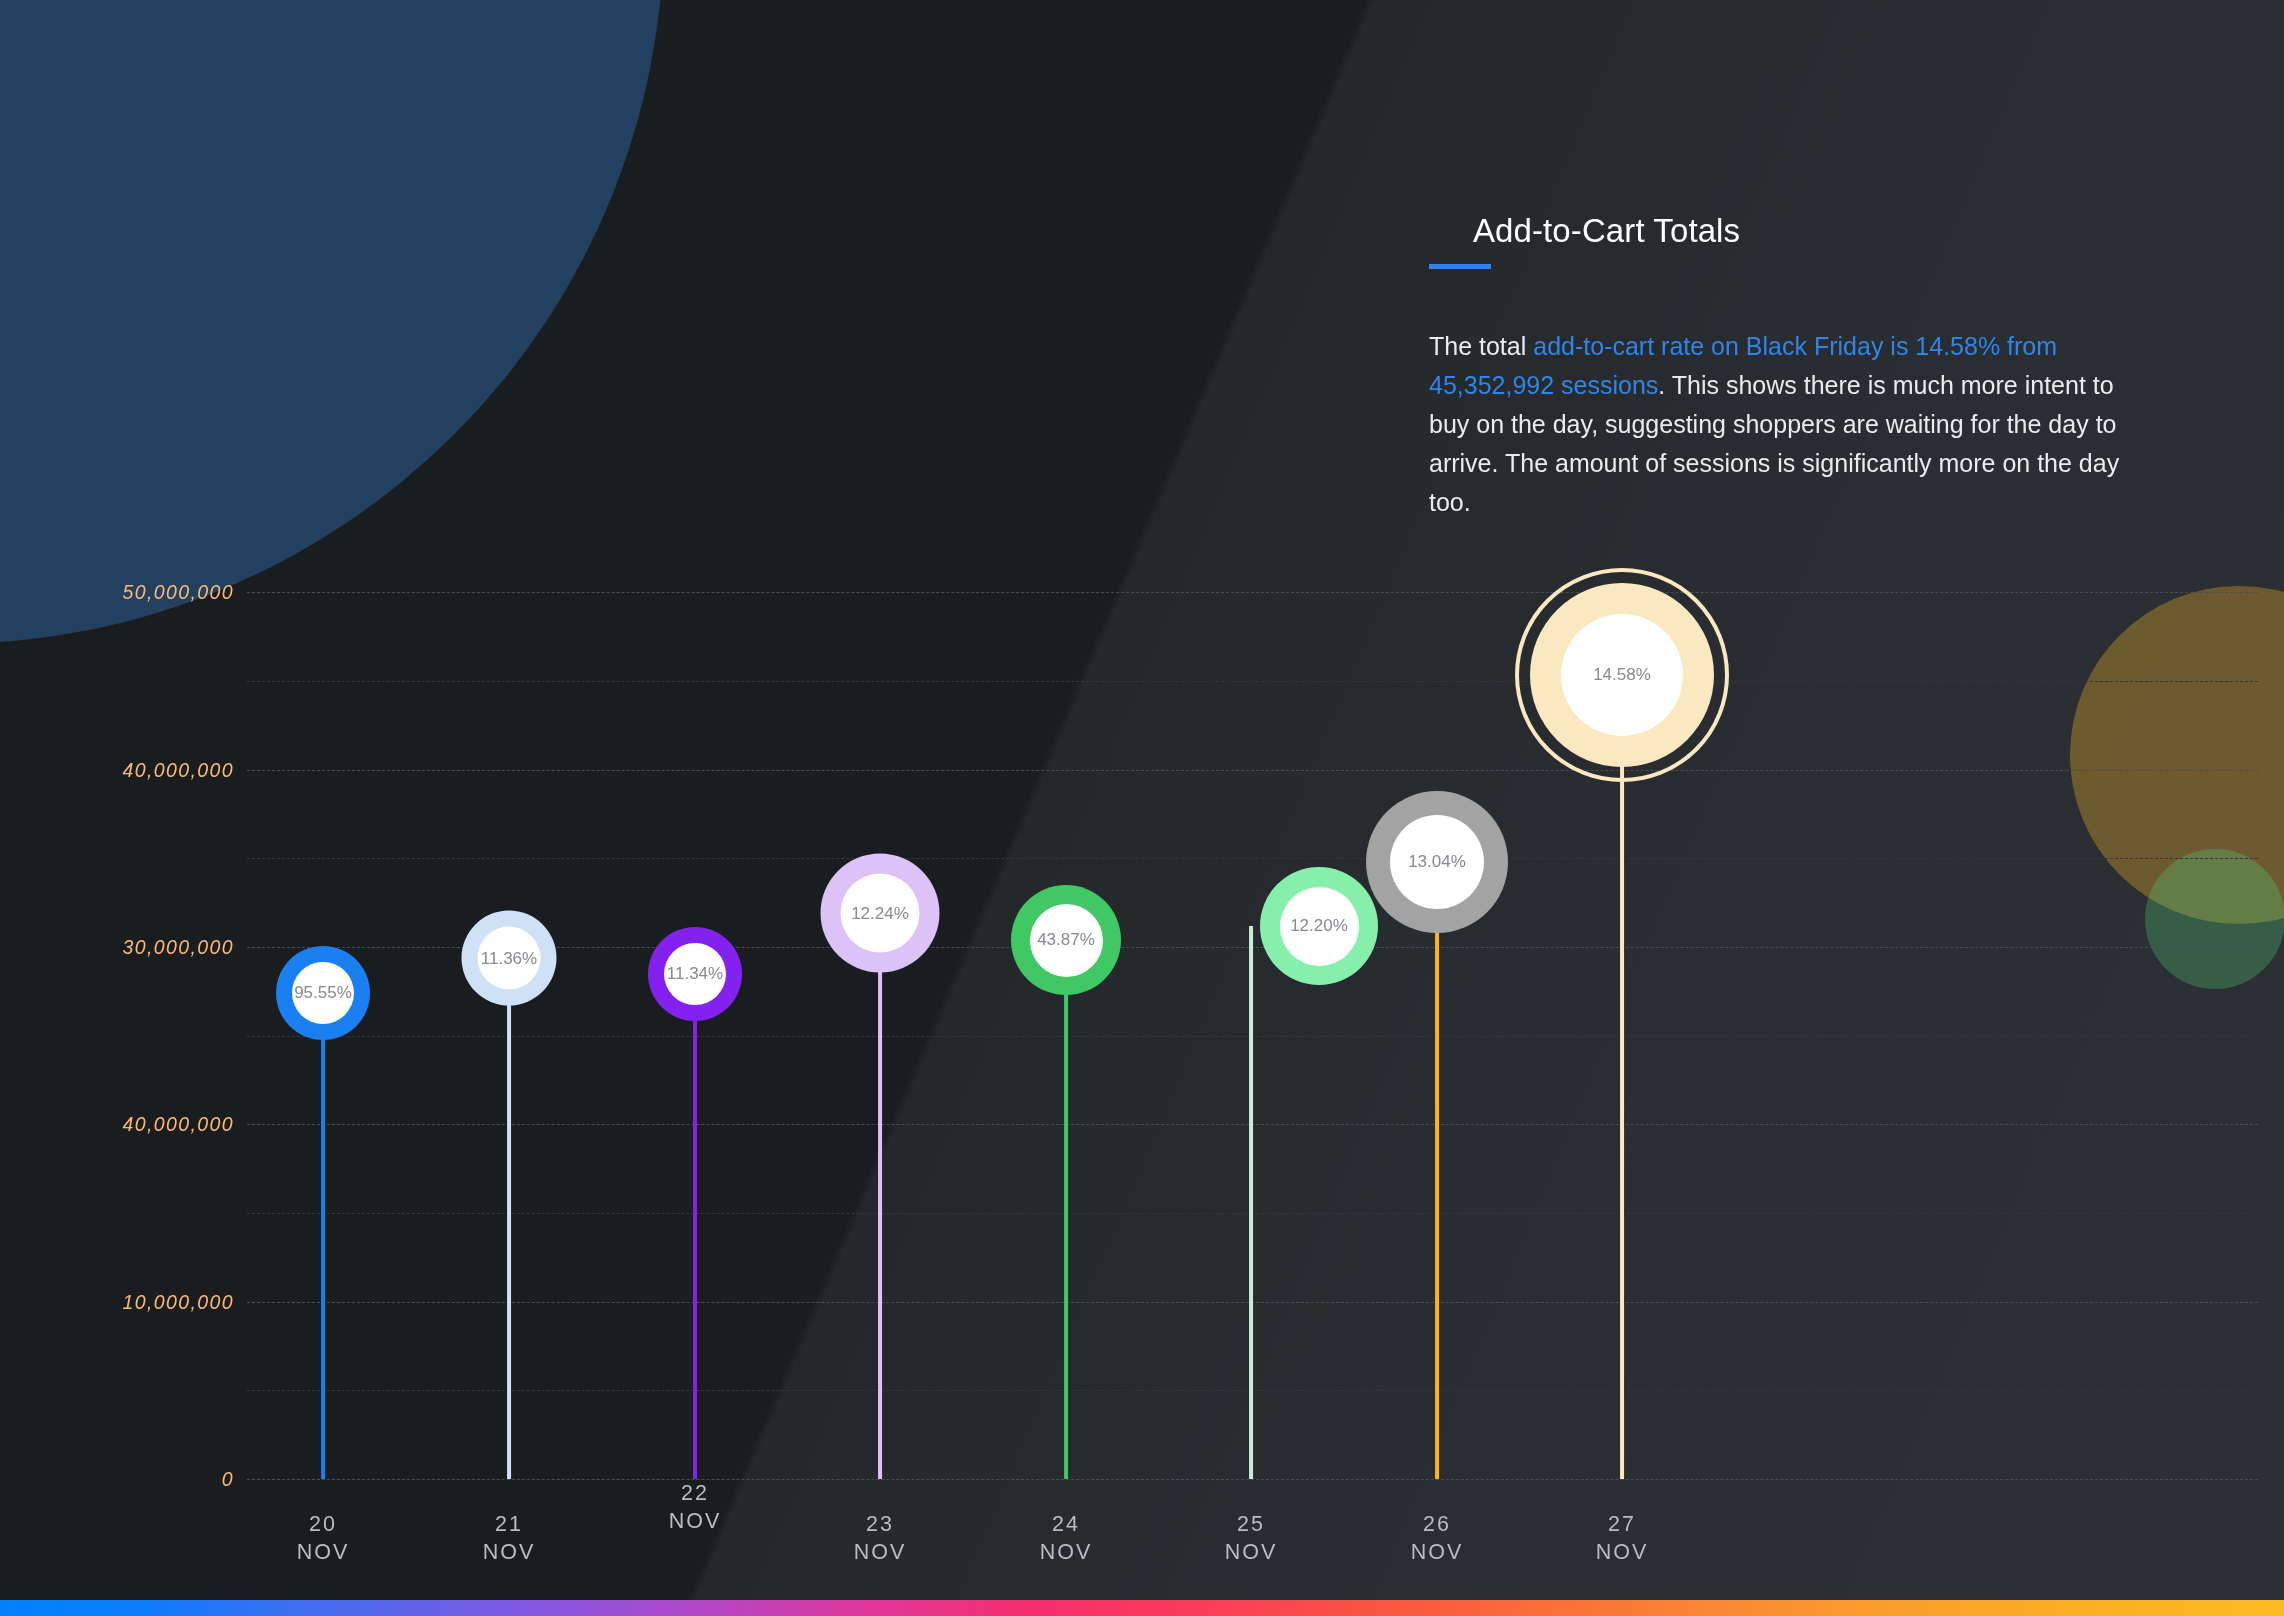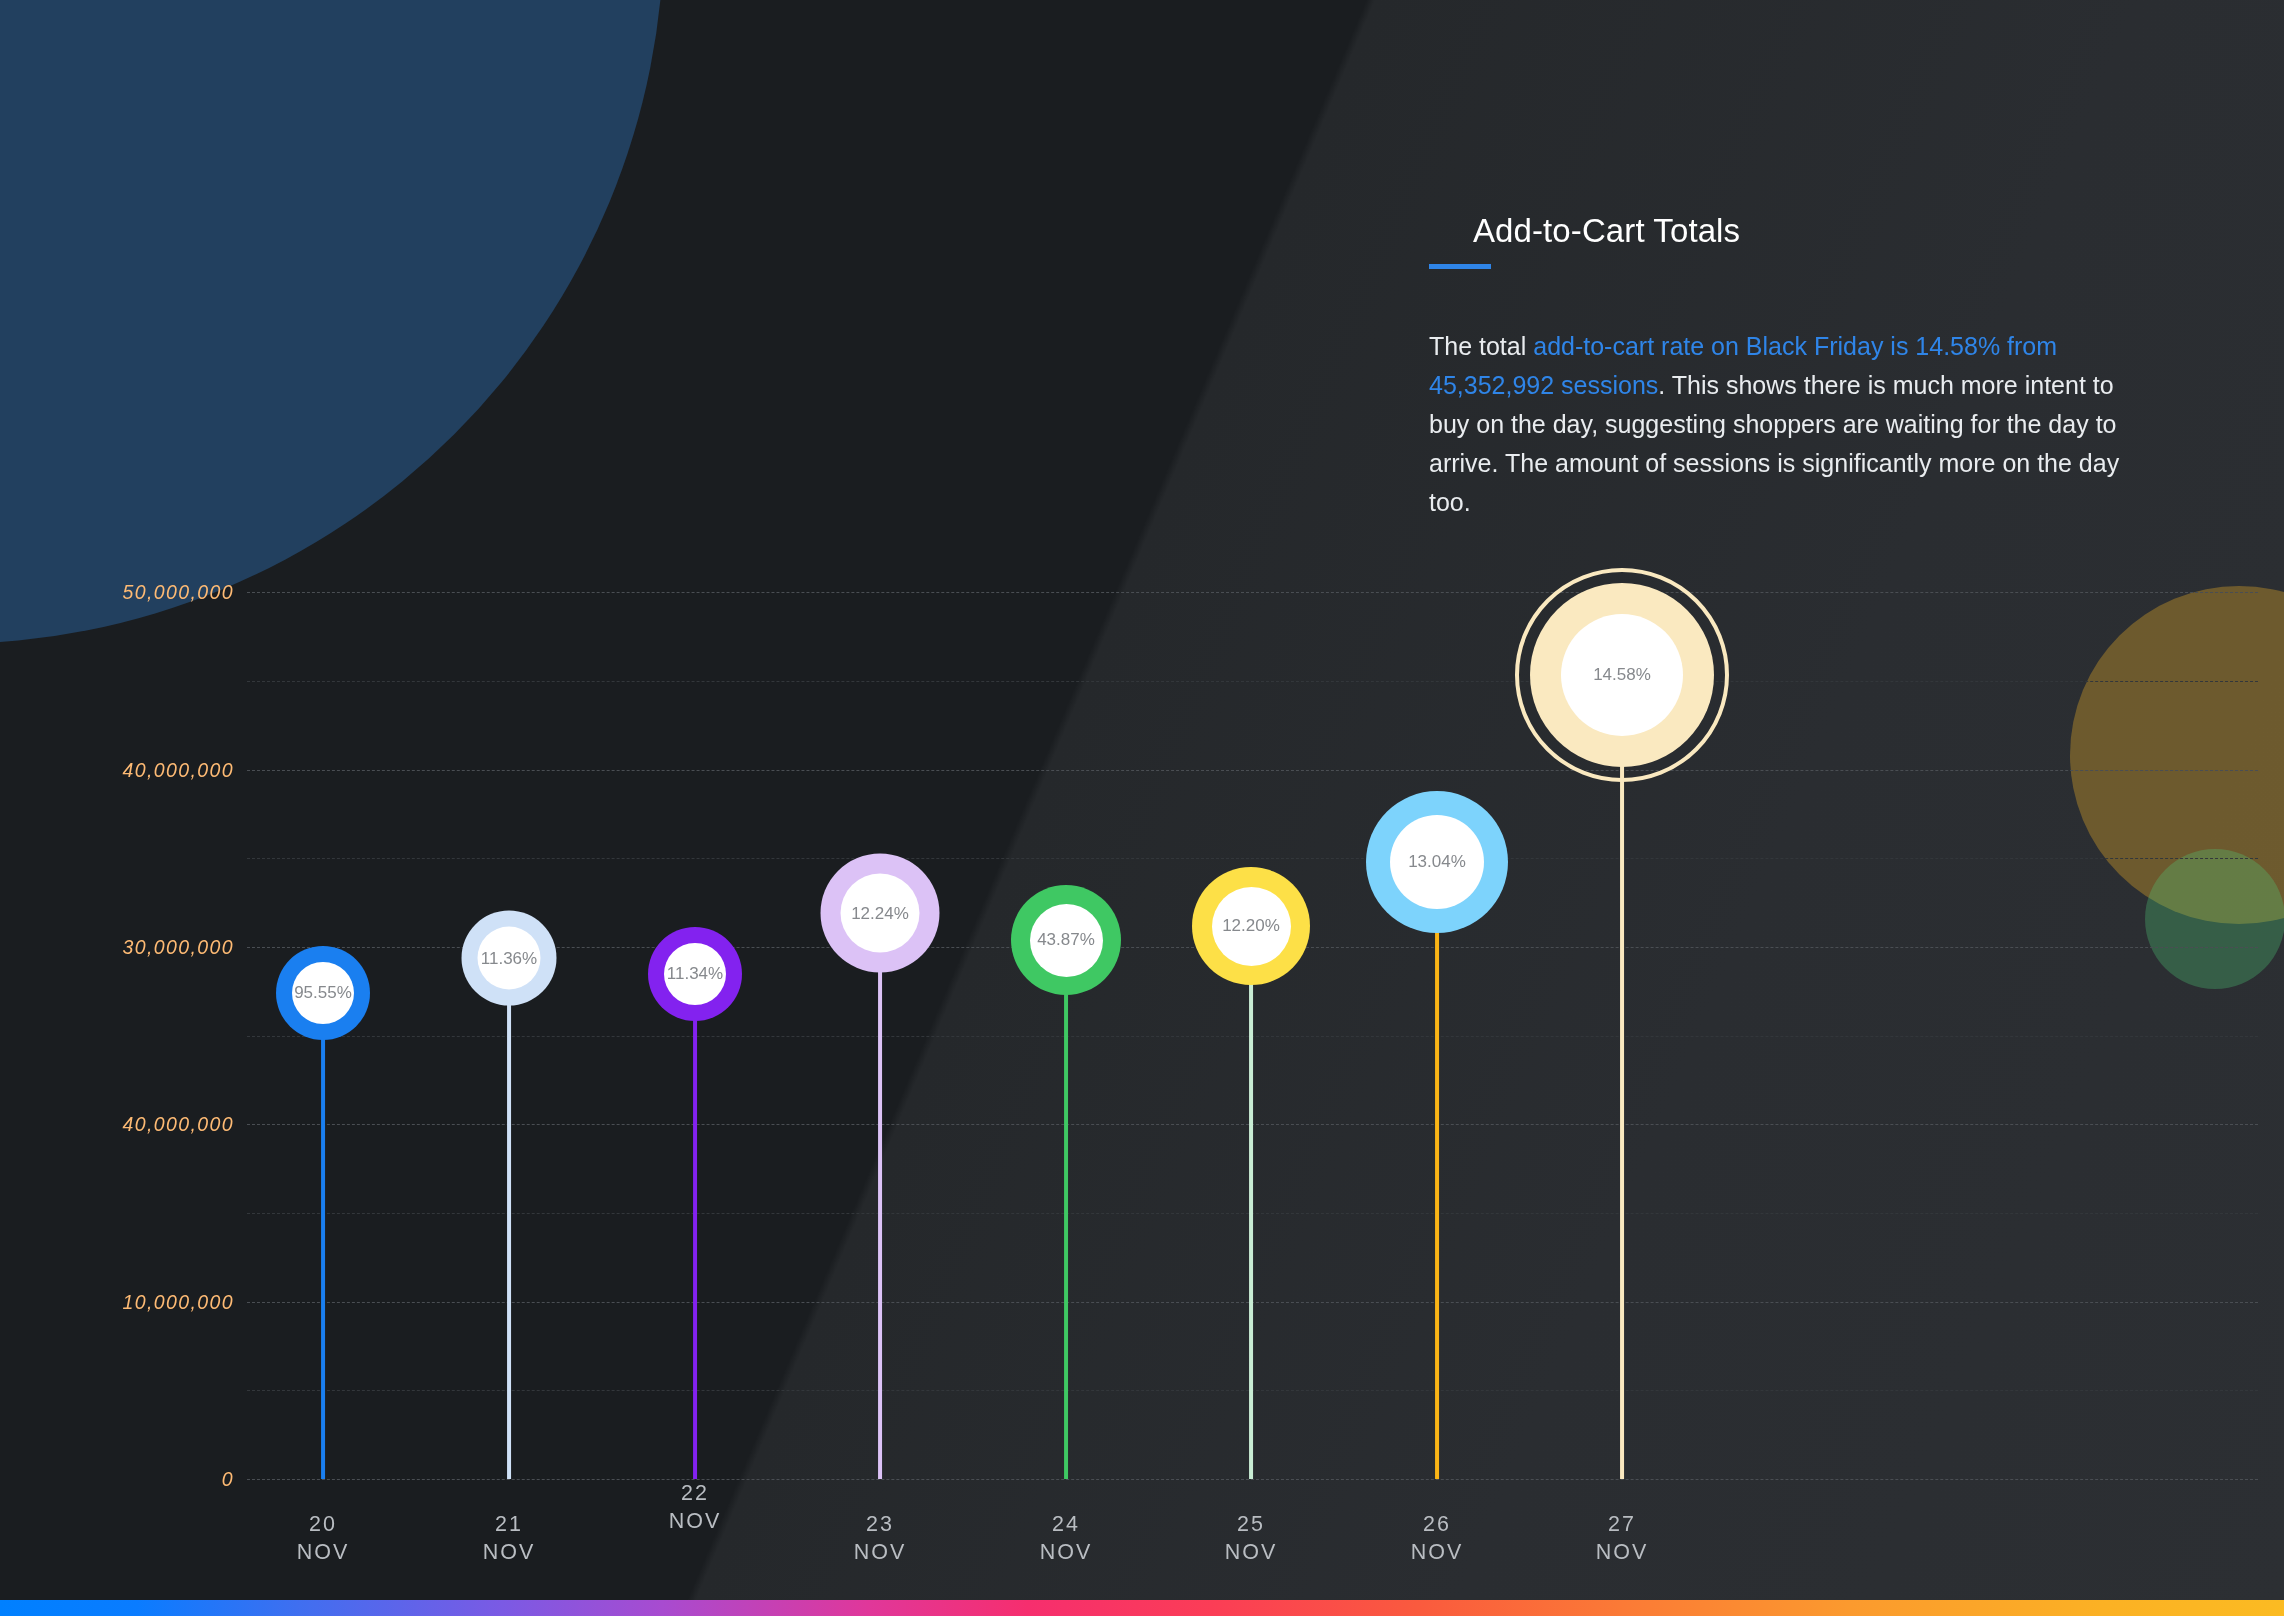--- a/index.html
+++ b/index.html
@@ -289,31 +289,31 @@
       <div class="bubble" style="left: 1066px; top: 940px; width: 110px; height: 110px; background: rgb(63, 200, 99);">
         <div class="bubble-inner" style="width: 73px; height: 73px;">
           <span class="bubble-label">43.87%</span>
         </div>
       </div>
       <div class="xtick" style="left: 1066px; top: 1510px;">
         <div>24</div>
         <div>NOV</div>
       </div>
       <div class="stem" style="left: 1251px; top: 926px; height: 553px; background: rgb(201, 237, 212);"></div>
-      <div class="bubble" style="left: 1251px; top: 926px; width: 118px; height: 118px; background: #fde047;">
+      <div class="bubble" style="left: 1319px; top: 926px; width: 118px; height: 118px; background: #86efac;">
         <div class="bubble-inner" style="width: 79px; height: 79px;">
           <span class="bubble-label">12.20%</span>
         </div>
       </div>
       <div class="xtick" style="left: 1251px; top: 1510px;">
         <div>25</div>
         <div>NOV</div>
       </div>
       <div class="stem" style="left: 1437px; top: 862px; height: 617px; background: rgb(251, 181, 22);"></div>
-      <div class="bubble" style="left: 1437px; top: 862px; width: 142px; height: 142px; background: #7dd3fc;">
+      <div class="bubble" style="left: 1437px; top: 862px; width: 142px; height: 142px; background: #a3a3a3;">
         <div class="bubble-inner" style="width: 94px; height: 94px;">
           <span class="bubble-label">13.04%</span>
         </div>
       </div>
       <div class="xtick" style="left: 1437px; top: 1510px;">
         <div>26</div>
         <div>NOV</div>
       </div>
       <div class="stem" style="left: 1622px; top: 675px; height: 804px; background: rgb(250, 233, 192);"></div>
       <div class="bubble-ring" style="left: 1622px; top: 675px; width: 214px; height: 214px; border-width: 4.6px; border-color: rgb(250, 233, 192);"></div>

